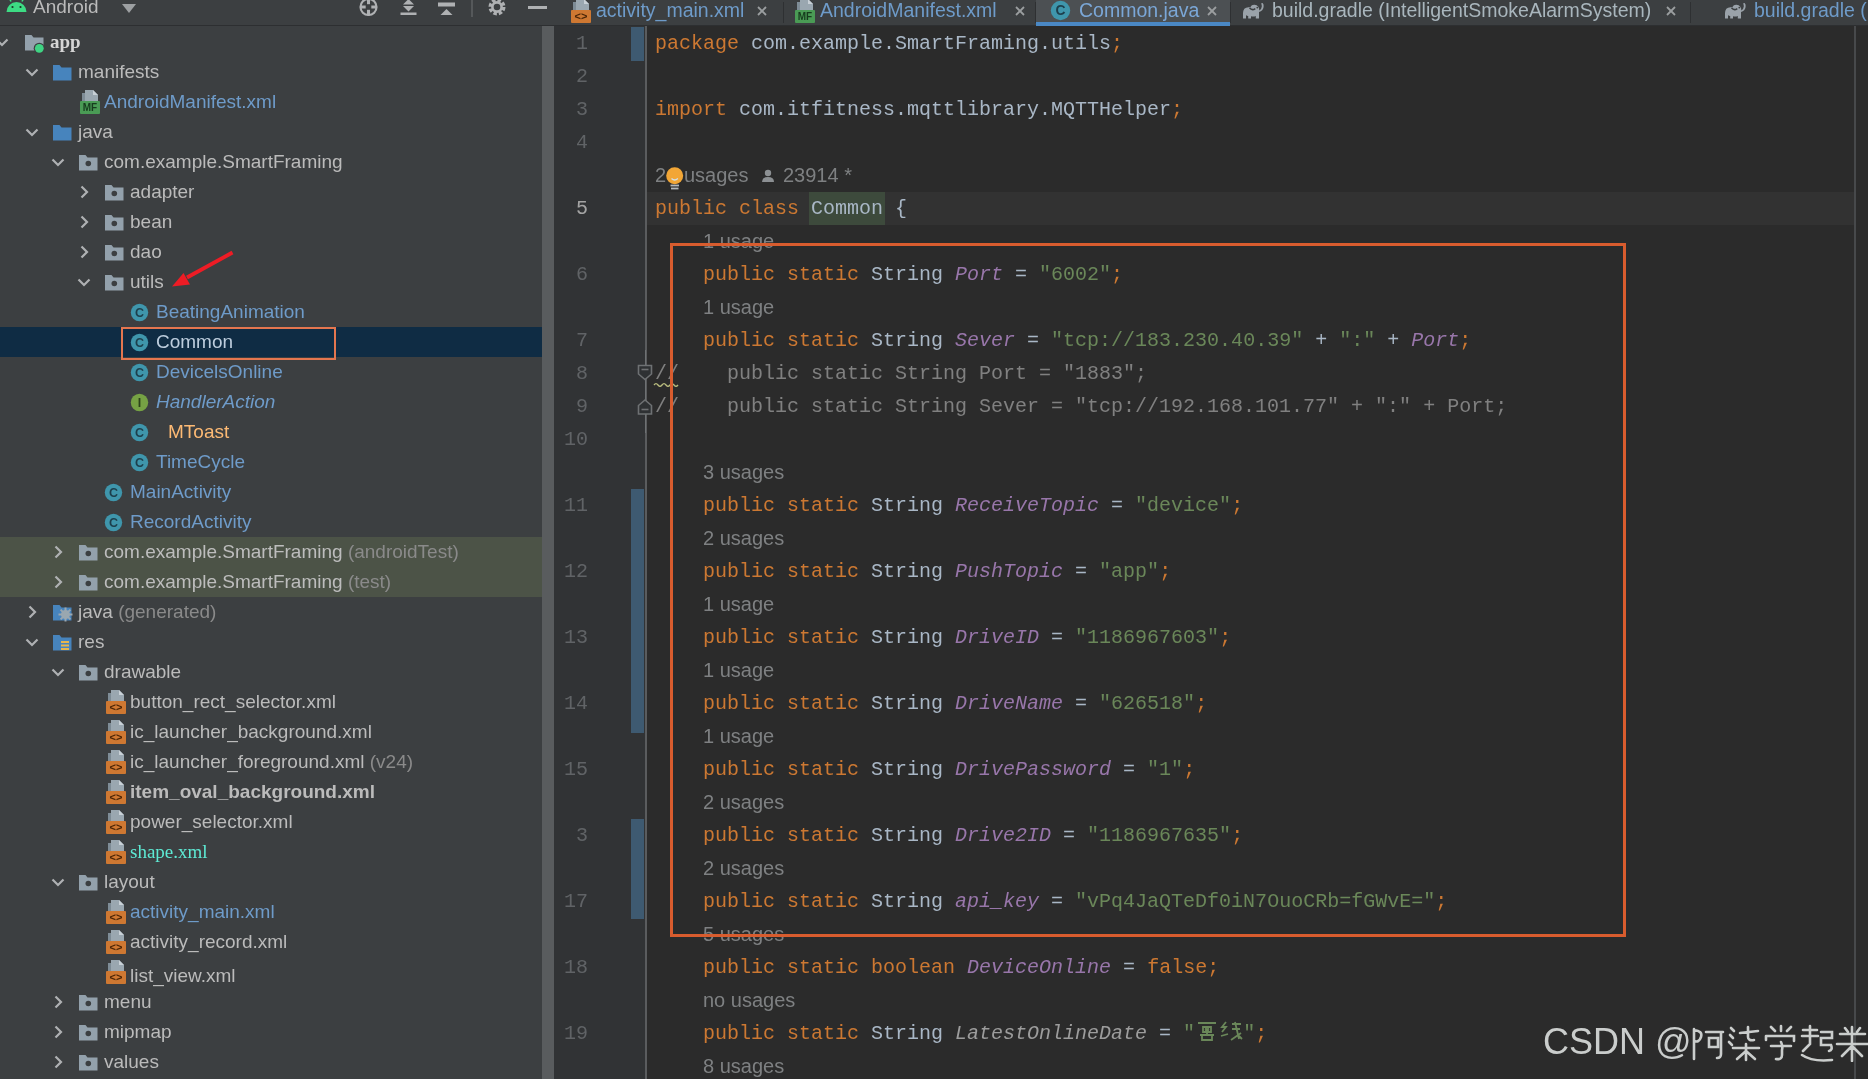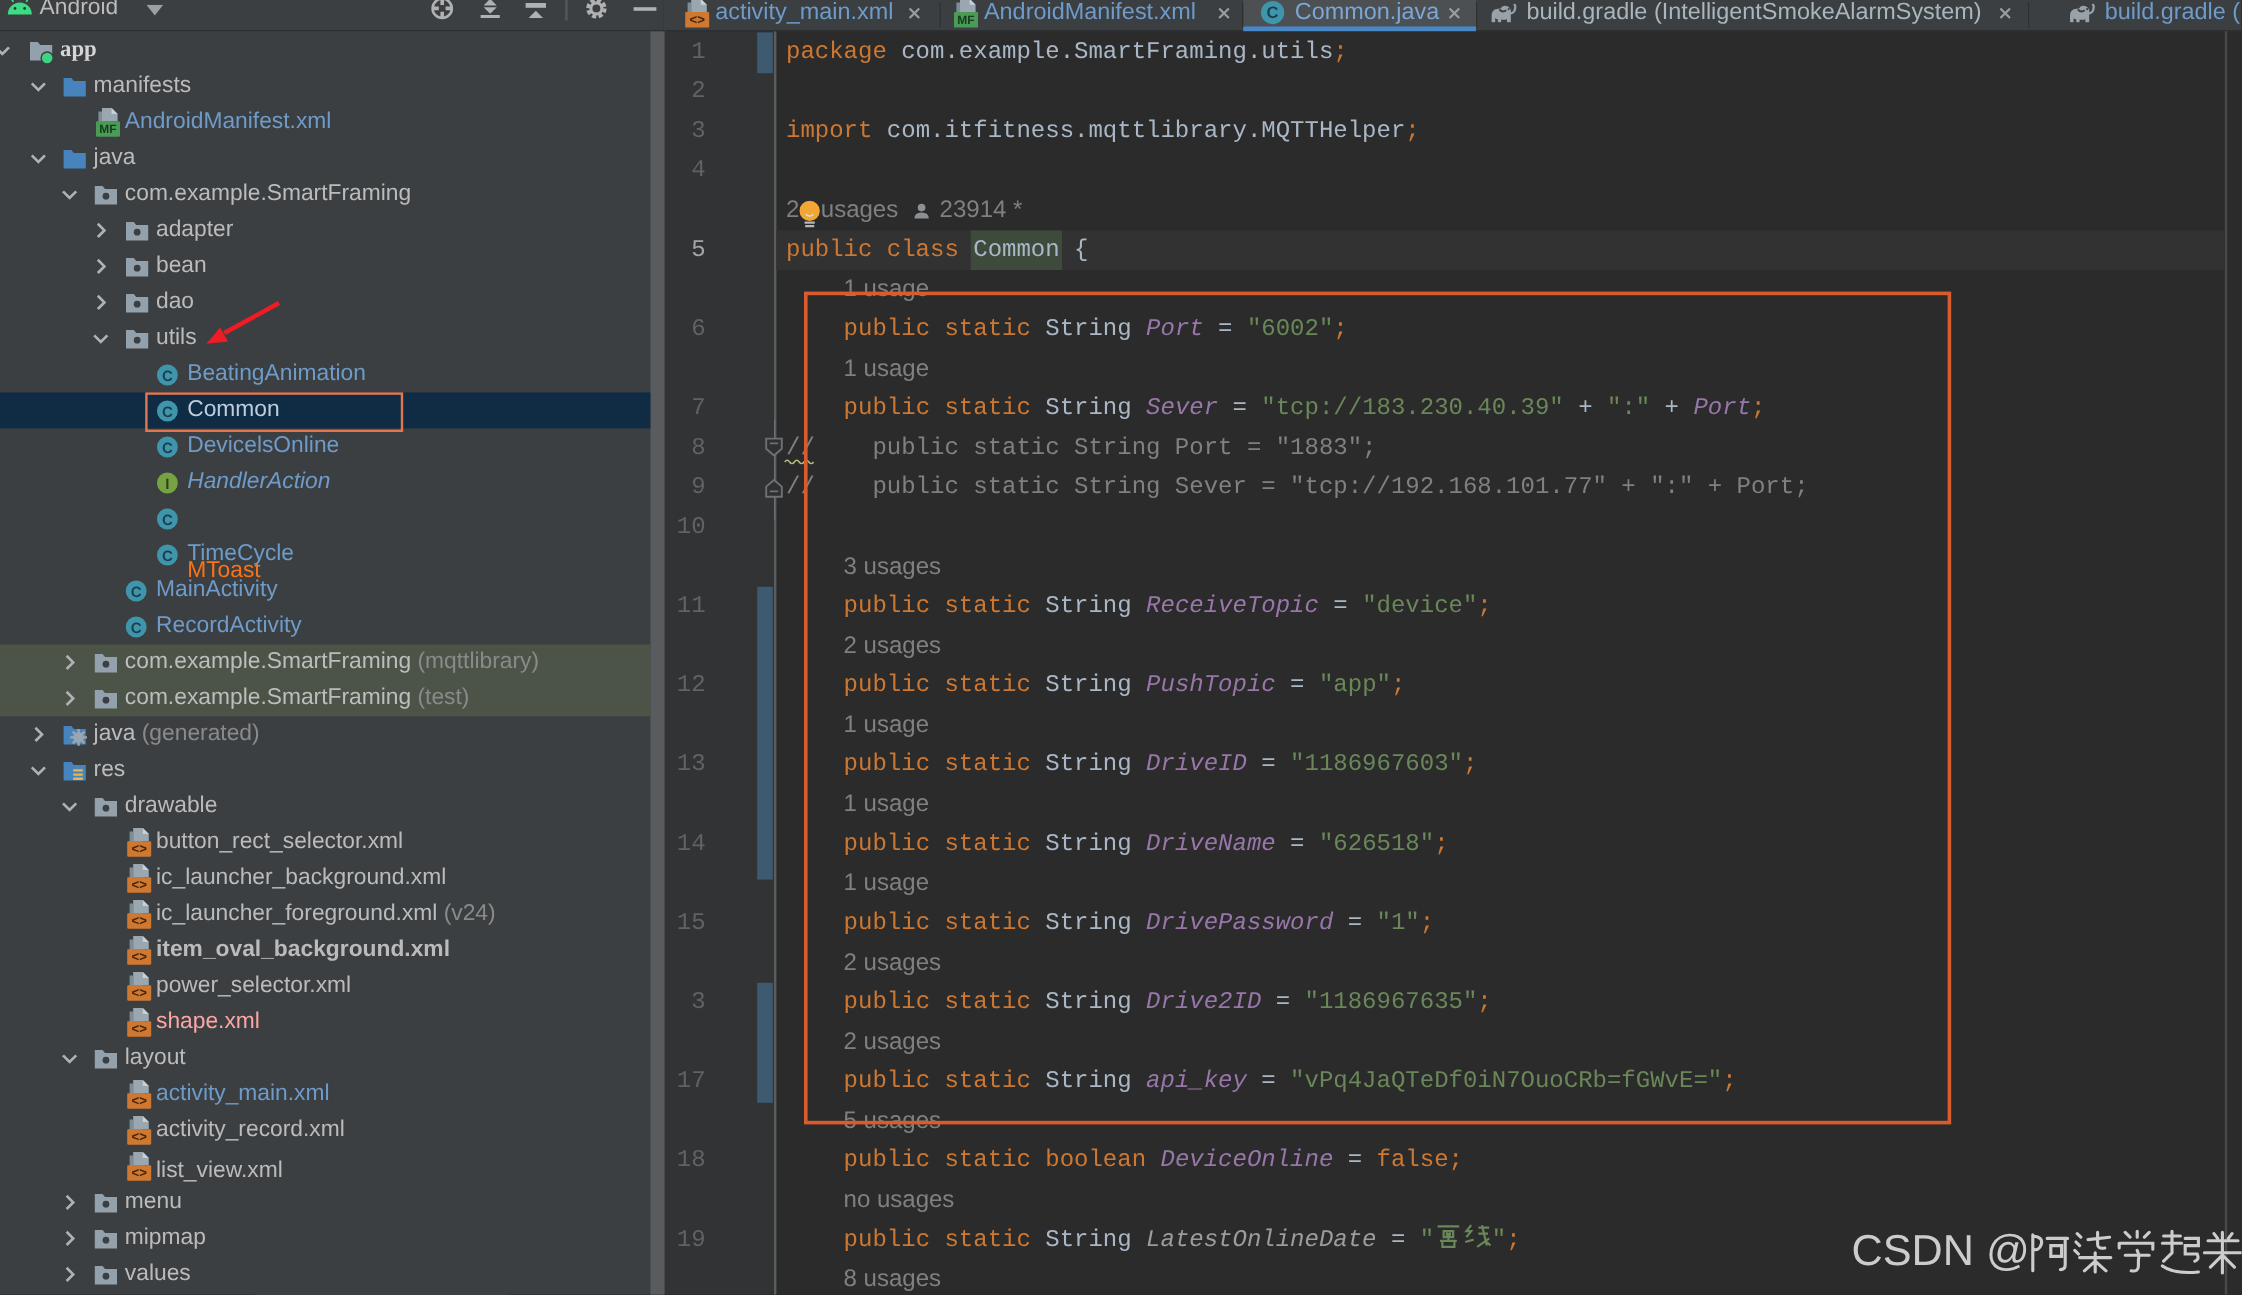--- a/index.html
+++ b/index.html
@@ -151,21 +151,21 @@
 <div class="t" style="left:156px;top:357px;color:#6e9bc9;">DevicelsOnline</div>
 <svg class="a" style="left:130px;top:393px" width="19" height="19" viewBox="0 0 19 19">
     <circle cx="9.5" cy="9.5" r="8.7" fill="#76a244"></circle>
     <text x="9.5" y="14.2" font-family="Liberation Sans" font-size="12.540000000000001" font-weight="bold" fill="#2c431a" text-anchor="middle">I</text>
   </svg>
 <div class="t" style="left:156px;top:387px;color:#6e9bc9;font-style:italic;">HandlerAction</div>
 <svg class="a" style="left:130px;top:423px" width="19" height="19" viewBox="0 0 19 19">
     <circle cx="9.5" cy="9.5" r="8.7" fill="#3f96ac"></circle>
     <text x="9.5" y="14.2" font-family="Liberation Sans" font-size="12.540000000000001" font-weight="bold" fill="#1d3f4c" text-anchor="middle">C</text>
   </svg>
-<div class="t" style="left:156px;top:417px;color:#f97316;margin-top:44px;">MToast</div>
+<div class="t" style="left:168px;top:417px;color:#fdba74;">MToast</div>
 <svg class="a" style="left:130px;top:453px" width="19" height="19" viewBox="0 0 19 19">
     <circle cx="9.5" cy="9.5" r="8.7" fill="#3f96ac"></circle>
     <text x="9.5" y="14.2" font-family="Liberation Sans" font-size="12.540000000000001" font-weight="bold" fill="#1d3f4c" text-anchor="middle">C</text>
   </svg>
 <div class="t" style="left:156px;top:447px;color:#6e9bc9;">TimeCycle</div>
 <svg class="a" style="left:104px;top:483px" width="19" height="19" viewBox="0 0 19 19">
     <circle cx="9.5" cy="9.5" r="8.7" fill="#3f96ac"></circle>
     <text x="9.5" y="14.2" font-family="Liberation Sans" font-size="12.540000000000001" font-weight="bold" fill="#1d3f4c" text-anchor="middle">C</text>
   </svg>
 <div class="t" style="left:130px;top:477px;color:#6e9bc9;">MainActivity</div>
@@ -174,21 +174,21 @@
     <text x="9.5" y="14.2" font-family="Liberation Sans" font-size="12.540000000000001" font-weight="bold" fill="#1d3f4c" text-anchor="middle">C</text>
   </svg>
 <div class="t" style="left:130px;top:507px;color:#6e9bc9;">RecordActivity</div>
 <svg class="a" style="left:50px;top:544px" width="16" height="16" viewBox="0 0 16 16">
     <polyline points="5.5,2.5 11,8 5.5,13.5" fill="none" stroke="#afb1b3" stroke-width="2.2"></polyline>
   </svg>
 <svg class="a" style="left:78px;top:542px" width="23" height="22" viewBox="0 0 23 22">
     <path fill="#93a1ac" d="M1 3 h6.5 l2 2.5 H19.5 V18.5 H1 Z"></path>
     <circle cx="10.3" cy="11.5" r="2.8" fill="#3c3f41"></circle>
   </svg>
-<div class="t" style="left:104px;top:537px;color:#bdbdbd;">com.example.SmartFraming<span class="sfx"> (mqttlibrary)</span></div>
+<div class="t" style="left:104px;top:537px;color:#bdbdbd;">com.example.SmartFraming<span class="sfx"> (androidTest)</span></div>
 <svg class="a" style="left:50px;top:574px" width="16" height="16" viewBox="0 0 16 16">
     <polyline points="5.5,2.5 11,8 5.5,13.5" fill="none" stroke="#afb1b3" stroke-width="2.2"></polyline>
   </svg>
 <svg class="a" style="left:78px;top:572px" width="23" height="22" viewBox="0 0 23 22">
     <path fill="#93a1ac" d="M1 3 h6.5 l2 2.5 H19.5 V18.5 H1 Z"></path>
     <circle cx="10.3" cy="11.5" r="2.8" fill="#3c3f41"></circle>
   </svg>
 <div class="t" style="left:104px;top:567px;color:#bdbdbd;">com.example.SmartFraming<span class="sfx"> (test)</span></div>
 <svg class="a" style="left:24px;top:604px" width="16" height="16" viewBox="0 0 16 16">
     <polyline points="5.5,2.5 11,8 5.5,13.5" fill="none" stroke="#afb1b3" stroke-width="2.2"></polyline>
@@ -265,21 +265,21 @@
     <text x="13" y="22" font-family="Liberation Sans" font-size="11" font-weight="bold" fill="#4a2507" text-anchor="middle">&lt;&gt;</text>
   </svg>
 <div class="t" style="left:130px;top:807px;">power_selector.xml</div>
 <svg class="a" style="left:103px;top:839px" width="24" height="27" viewBox="0 0 24 27">
     <path fill="#7e8c96" d="M5 4 h3 v8 h8 v2 h-11 z"></path>
     <path fill="#9aa7b0" d="M8 1 h8 l5 5 v6 h-13 z"></path>
     <path fill="#c8d0d6" d="M16 1 l5 5 h-5 z"></path>
     <rect x="3" y="12" width="20" height="13" rx="1" fill="#ce7832"></rect>
     <text x="13" y="22" font-family="Liberation Sans" font-size="11" font-weight="bold" fill="#4a2507" text-anchor="middle">&lt;&gt;</text>
   </svg>
-<div class="t" style="left:130px;top:837px;color:#fca5a5;">shape.xml</div>
+<div class="t" style="left:130px;top:837px;color:#5eead4;font-family:Liberation Serif, serif;">shape.xml</div>
 <svg class="a" style="left:50px;top:874px" width="16" height="16" viewBox="0 0 16 16">
     <polyline points="2.5,5.5 8,11 13.5,5.5" fill="none" stroke="#afb1b3" stroke-width="2.2"></polyline>
   </svg>
 <svg class="a" style="left:78px;top:872px" width="23" height="22" viewBox="0 0 23 22">
     <path fill="#93a1ac" d="M1 3 h6.5 l2 2.5 H19.5 V18.5 H1 Z"></path>
     <circle cx="10.3" cy="11.5" r="2.8" fill="#3c3f41"></circle>
   </svg>
 <div class="t" style="left:104px;top:867px;">layout</div>
 <svg class="a" style="left:103px;top:899px" width="24" height="27" viewBox="0 0 24 27">
     <path fill="#7e8c96" d="M5 4 h3 v8 h8 v2 h-11 z"></path>

